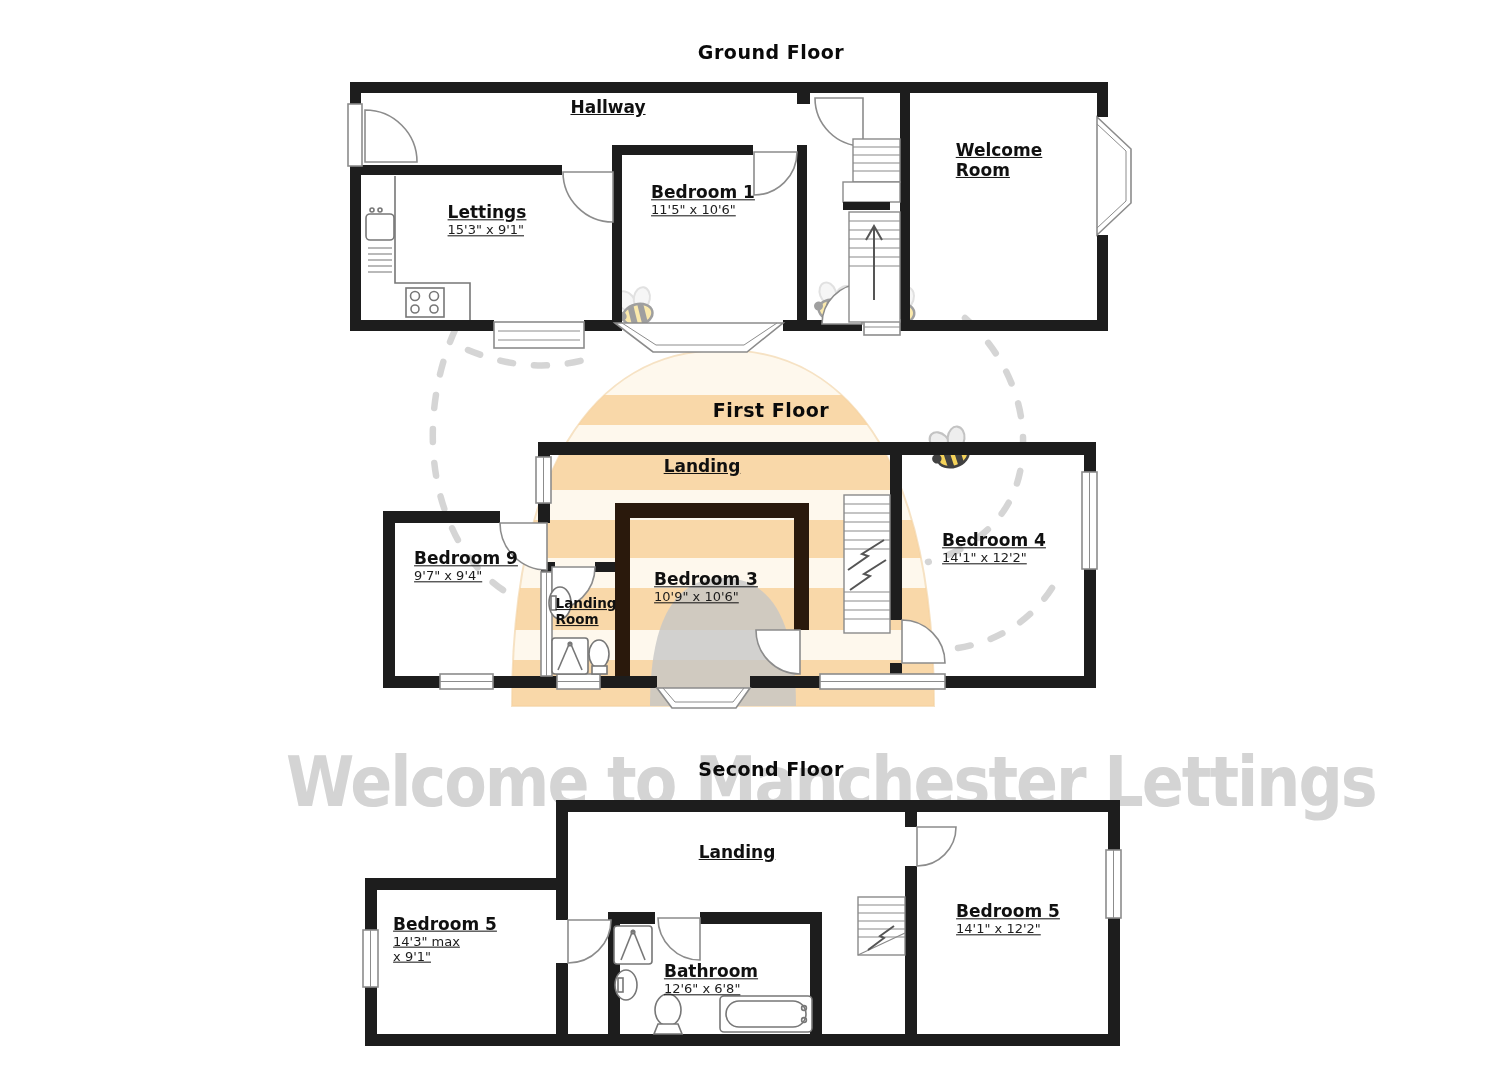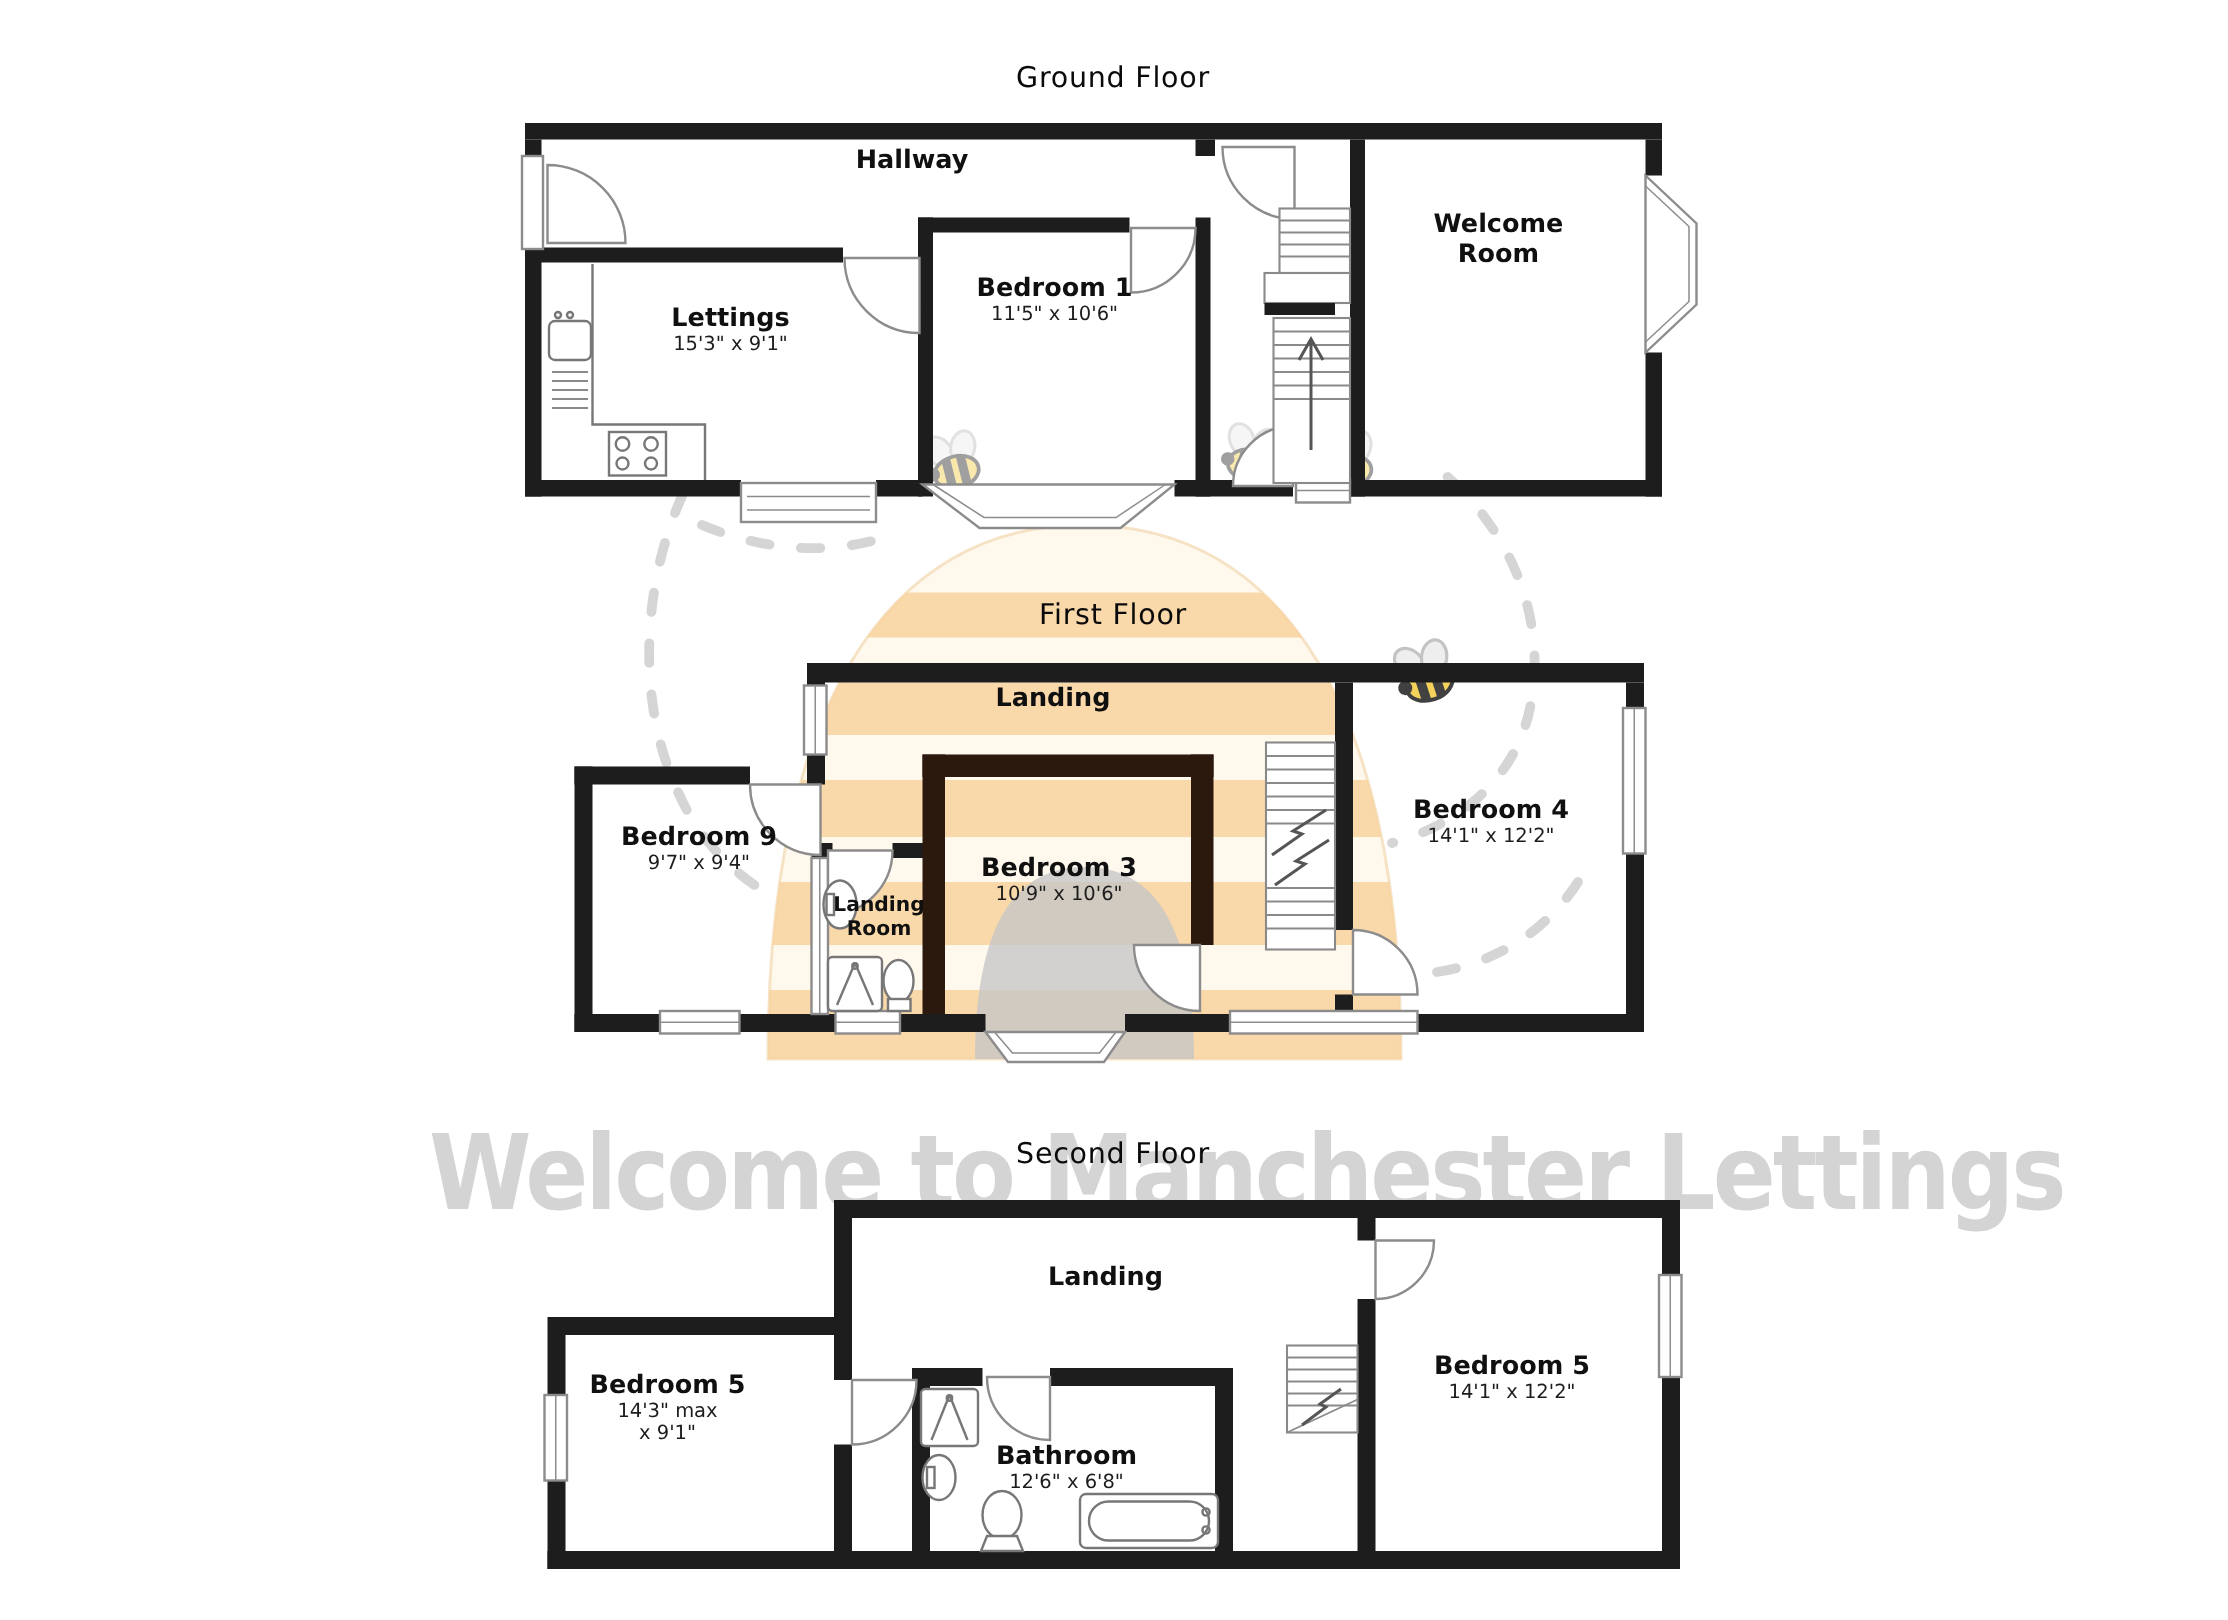--- a/index.html
+++ b/index.html
@@ -8,28 +8,28 @@
     font-family:"DejaVu Sans","Liberation Sans",sans-serif;
   }
   .wm-text{
     position:absolute;left:286px;top:741px;z-index:1;
     font-size:62px;font-weight:bold;letter-spacing:-2px;white-space:nowrap;
     color:#d4d4d4;transform:scaleY(1.12);transform-origin:left top;
   }
   svg.plan{position:absolute;left:0;top:0;z-index:2;}
   .lbl{
     position:absolute;z-index:3;transform:translate(-50%,-50%);
-    text-align:center;color:#101010;white-space:nowrap;line-height:1.18;
+    text-align:left;color:#101010;white-space:nowrap;line-height:1.18;text-decoration:underline;
   }
   .lbl .name{display:block;font-size:17px;font-weight:bold;}
   .lbl .dims{display:block;font-size:13px;font-weight:500;color:#1c1c1c;}
   .lbl.small .name{font-size:13.5px;}
   .title{
     position:absolute;z-index:3;transform:translate(-50%,-50%);
-    font-size:19px;font-weight:normal;color:#0a0a0a;white-space:nowrap;letter-spacing:0.5px;
+    font-size:19px;font-weight:bold;color:#0a0a0a;white-space:nowrap;letter-spacing:0.5px;margin-left:29px;
   }
   
   .wall{fill:#1d1d1d;}
   .b3wall{fill:#2a190c;}
   .door{fill:#ffffff;stroke:#8c8c8c;stroke-width:1.6;}
   .win{fill:#ffffff;stroke:#8c8c8c;stroke-width:1.6;}
   .winline{stroke:#8c8c8c;stroke-width:1;fill:none;}
   .fix{fill:none;stroke:#777777;stroke-width:1.6;}
   .fixw{fill:#ffffff;stroke:#777777;stroke-width:1.6;}
   .stair{fill:#ffffff;stroke:#8a8a8a;stroke-width:1.4;}

